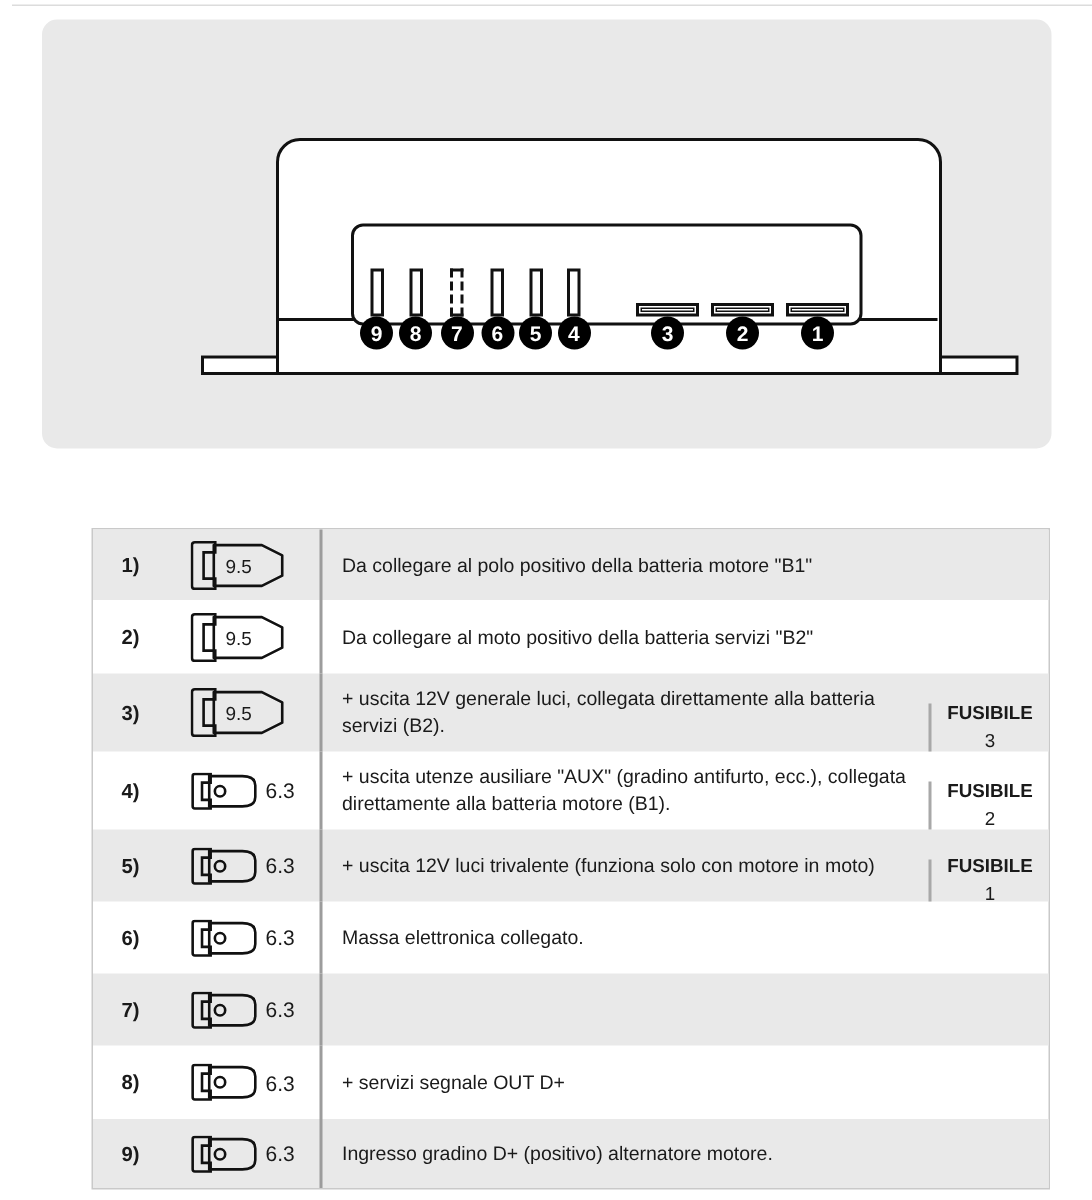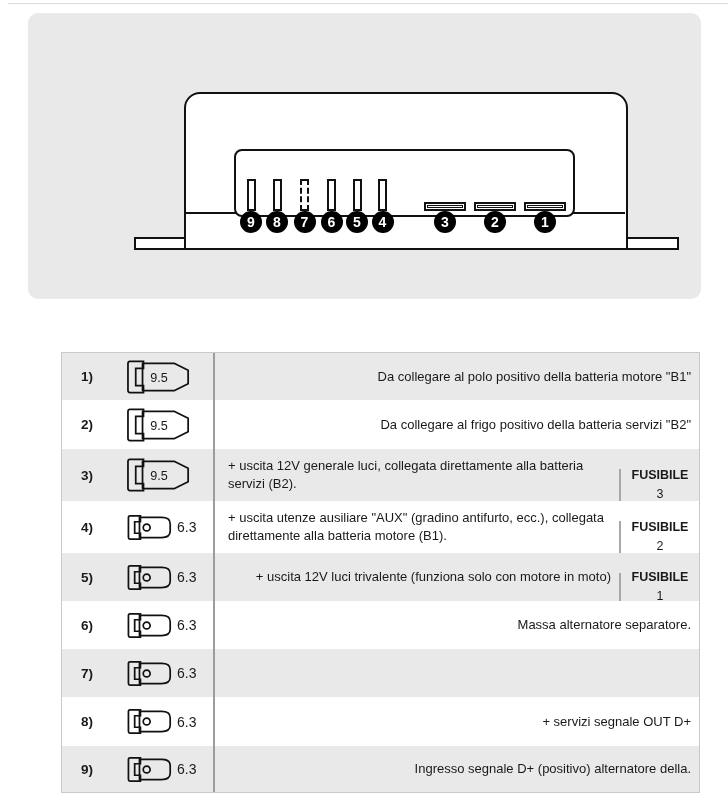--- a/index.html
+++ b/index.html
@@ -66,21 +66,21 @@
     display:flex; align-items:center; padding-left:19px;
   }
   .rownum{font-weight:bold; font-size:13.5px; width:28px; flex:0 0 28px;}
   .icon-wrap{display:flex; align-items:center; margin-left:18px;}
   .icon-wrap svg{display:block;}
   .ln{fill:none; stroke:var(--ink); stroke-width:1.8;}
   .svgnum{font-family:"Liberation Sans","DejaVu Sans",sans-serif; font-size:13px; fill:var(--text); text-anchor:middle; stroke:none;}
   .sizelbl{font-size:14px; margin-left:2px;}
   .cell-desc{
     flex:1 1 auto; display:flex; align-items:center;
-    padding:6px 8px 6px 13px; font-size:13px; line-height:1.35;justify-content:flex-end;
+    padding:6px 8px 6px 13px; font-size:13px; line-height:1.35;
   }
   .cell-fuse{
     flex:0 0 80px; width:80px; border-left:2px solid #a8a8a8;
     display:flex; flex-direction:column; justify-content:center; align-items:center;
     font-size:12.5px; line-height:1.5; text-align:center;margin-top:20px;
   }
   .fuse-label{font-weight:bold;}
 </style>
 </head>
 <body>
@@ -146,21 +146,21 @@
 
   <span class="icon-wrap">
     <svg width="66" height="34" viewBox="0 0 68 34">
       <path class="ln" d="M17,1 H3 Q1,1 1,3 V31 Q1,33 3,33 H17 V26 H9 V8 H17 Z"></path>
       <path class="ln" stroke-linejoin="round" d="M16,3 H49 L63,10 V24 L49,31 H16 Z"></path>
       <text class="svgnum" x="33" y="22">9.5</text>
     </svg>
   </span>
     </div>
     <div class="cell-desc">
-      <span>Da collegare al frigo positivo della batteria servizi "B2"</span>
+      <span>Da collegare al moto positivo della batteria servizi "B2"</span>
     </div>
   </div>
   <div class="row stripe" style="height:52px">
     <div class="cell-left">
       <span class="rownum">3)</span>
 
   <span class="icon-wrap">
     <svg width="66" height="34" viewBox="0 0 68 34">
       <path class="ln" d="M17,1 H3 Q1,1 1,3 V31 Q1,33 3,33 H17 V26 H9 V8 H17 Z"></path>
       <path class="ln" stroke-linejoin="round" d="M16,3 H49 L63,10 V24 L49,31 H16 Z"></path>
@@ -225,21 +225,21 @@
   <span class="icon-wrap">
     <svg width="48" height="25" viewBox="0 0 50 26">
       <path class="ln" d="M14,1 H3 Q1.5,1 1.5,2.5 V23.5 Q1.5,25 3,25 H14 V19 H8 V7 H14 Z"></path>
       <path class="ln" d="M13,2.5 H36 Q45,2.5 45,9 V17 Q45,23.5 36,23.5 H13 Z"></path>
       <circle class="ln" cx="20.5" cy="13" r="3.6"></circle>
     </svg>
     <span class="sizelbl">6.3</span>
   </span>
     </div>
     <div class="cell-desc">
-      <span>Massa alternatore separatore.</span>
+      <span>Massa elettronica collegato.</span>
     </div>
   </div>
   <div class="row stripe" style="height:48px">
     <div class="cell-left">
       <span class="rownum">7)</span>
 
   <span class="icon-wrap">
     <svg width="48" height="25" viewBox="0 0 50 26">
       <path class="ln" d="M14,1 H3 Q1.5,1 1.5,2.5 V23.5 Q1.5,25 3,25 H14 V19 H8 V7 H14 Z"></path>
       <path class="ln" d="M13,2.5 H36 Q45,2.5 45,9 V17 Q45,23.5 36,23.5 H13 Z"></path>
@@ -273,16 +273,16 @@
   <span class="icon-wrap">
     <svg width="48" height="25" viewBox="0 0 50 26">
       <path class="ln" d="M14,1 H3 Q1.5,1 1.5,2.5 V23.5 Q1.5,25 3,25 H14 V19 H8 V7 H14 Z"></path>
       <path class="ln" d="M13,2.5 H36 Q45,2.5 45,9 V17 Q45,23.5 36,23.5 H13 Z"></path>
       <circle class="ln" cx="20.5" cy="13" r="3.6"></circle>
     </svg>
     <span class="sizelbl">6.3</span>
   </span>
     </div>
     <div class="cell-desc">
-      <span>Ingresso segnale D+ (positivo) alternatore della.</span>
+      <span>Ingresso gradino D+ (positivo) alternatore motore.</span>
     </div>
   </div>
   </div>
 
 </body></html>

